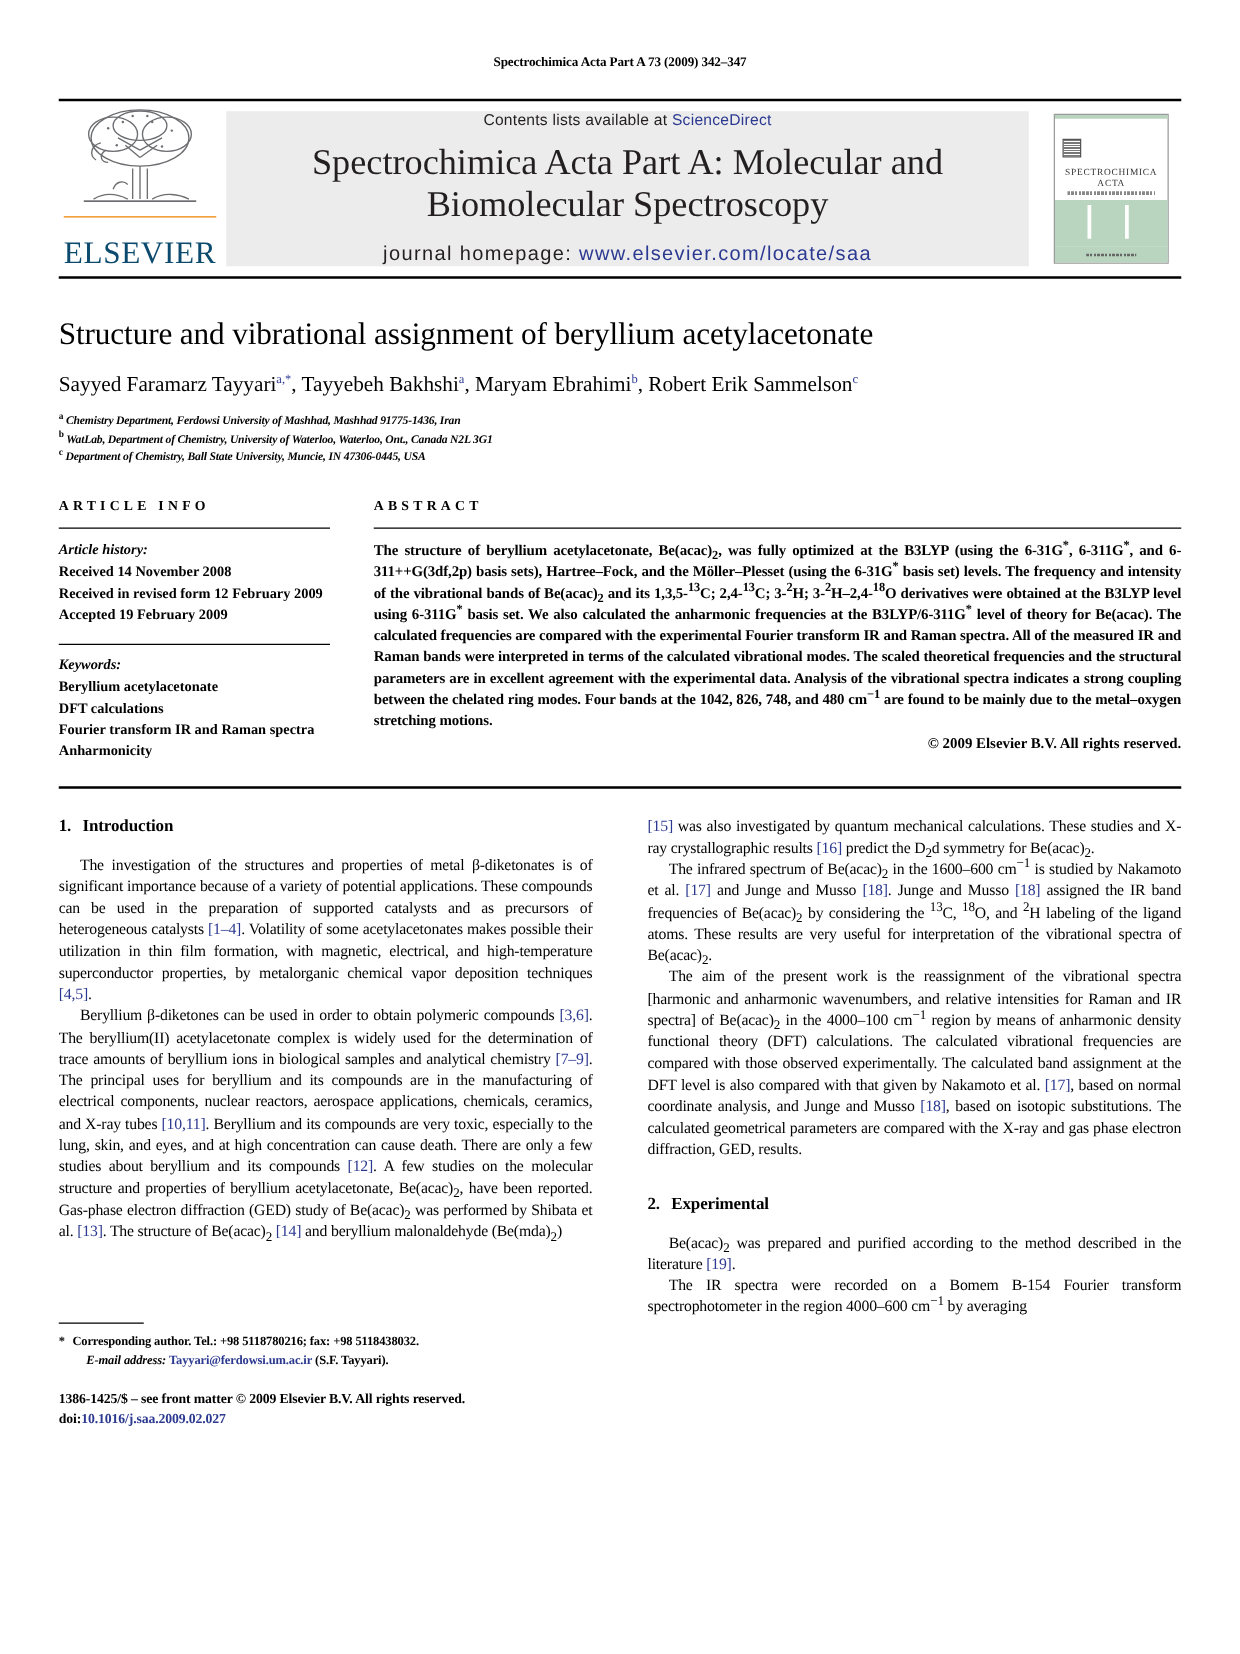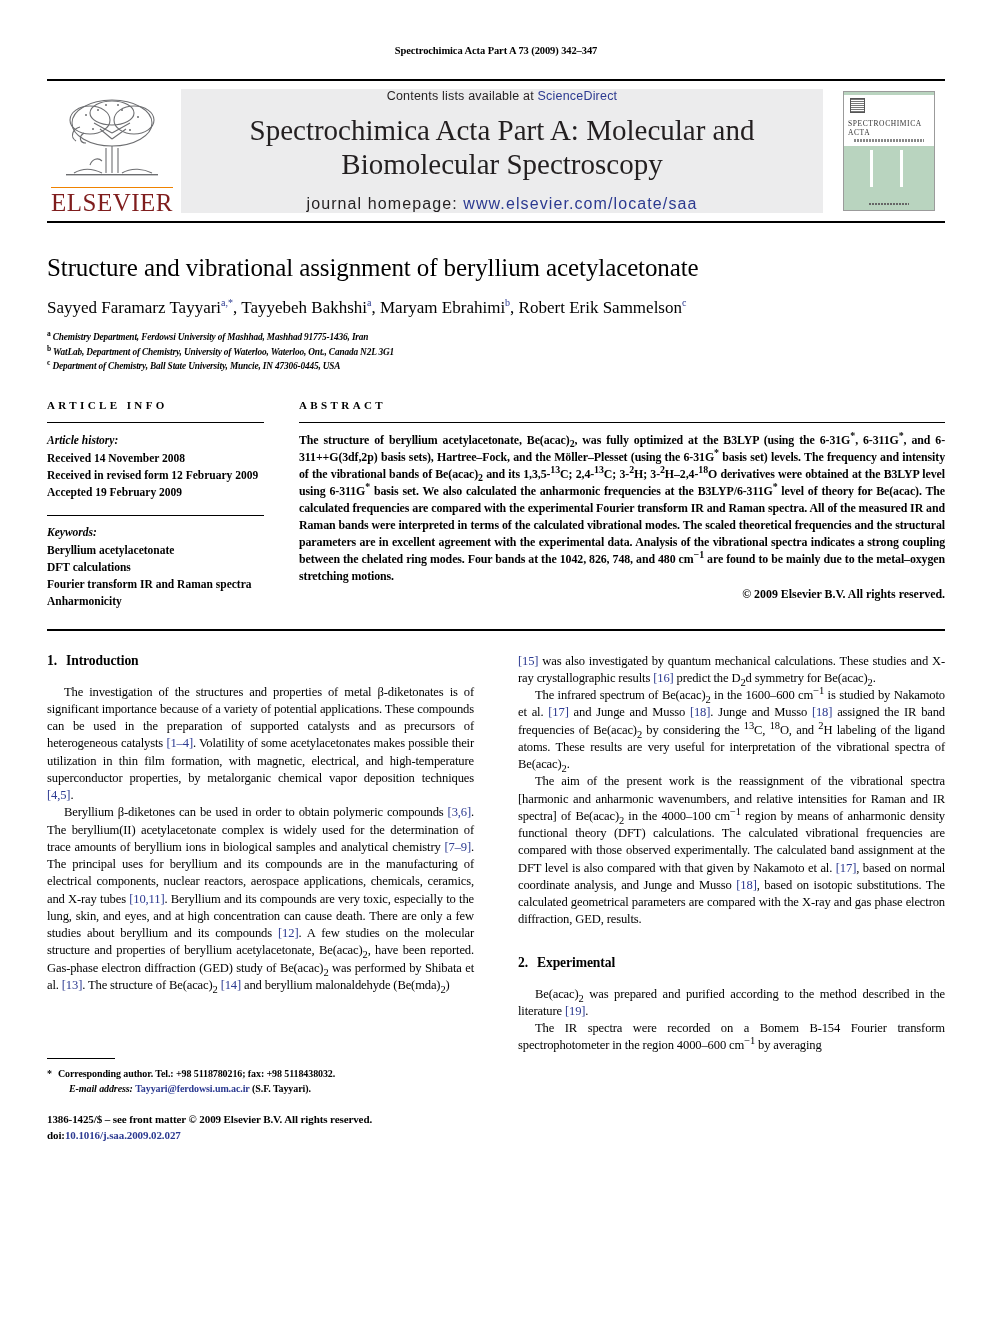--- a/index.html
+++ b/index.html
@@ -49,27 +49,27 @@
     display: flex;
     flex-direction: column;
     align-items: center;
     justify-content: flex-end;
     padding-bottom: 6px;
     box-sizing: border-box;
   }
   .tree-svg { display:block; }
   .elsevier-word {
     font-family: "Liberation Serif", serif;
-    color: #7f1d1d;
+    color: #0c4a6e;
     font-size: 25px;
     letter-spacing: 0.5px;
     line-height: 1;
     margin-top: 2px;
     border-top: 1.5px solid #ef8200;
-    padding-top: 2px;
+    padding-top: 16px;
   }
   .masthead-center {
     flex: 1 1 auto;
     background: #ececed;
     display: flex;
     flex-direction: column;
     align-items: center;
     justify-content: space-between;
     text-align: center;
     margin: 8px 10px 8px 4px;
@@ -116,22 +116,22 @@
     box-sizing: border-box;
     display: flex;
     flex-direction: column;
     position: relative;
   }
   .cover-top {
     height: 3px;
     background: #b9d4bf;
   }
   .cover-head {
-    padding: 3px 4px 2px 4px;
-    text-align: left;
+    padding: 16px 4px 2px 4px;
+    text-align: center;
   }
   .cover-mini-logo {
     width: 13px; height: 13px;
     border: 1px solid #555;
     margin-left: 2px;
     display: inline-block;
     background: repeating-linear-gradient(0deg,#777 0 1px,#fff 1px 2px);
   }
   .cover-t1 {
     font-family: "Liberation Serif", serif;

